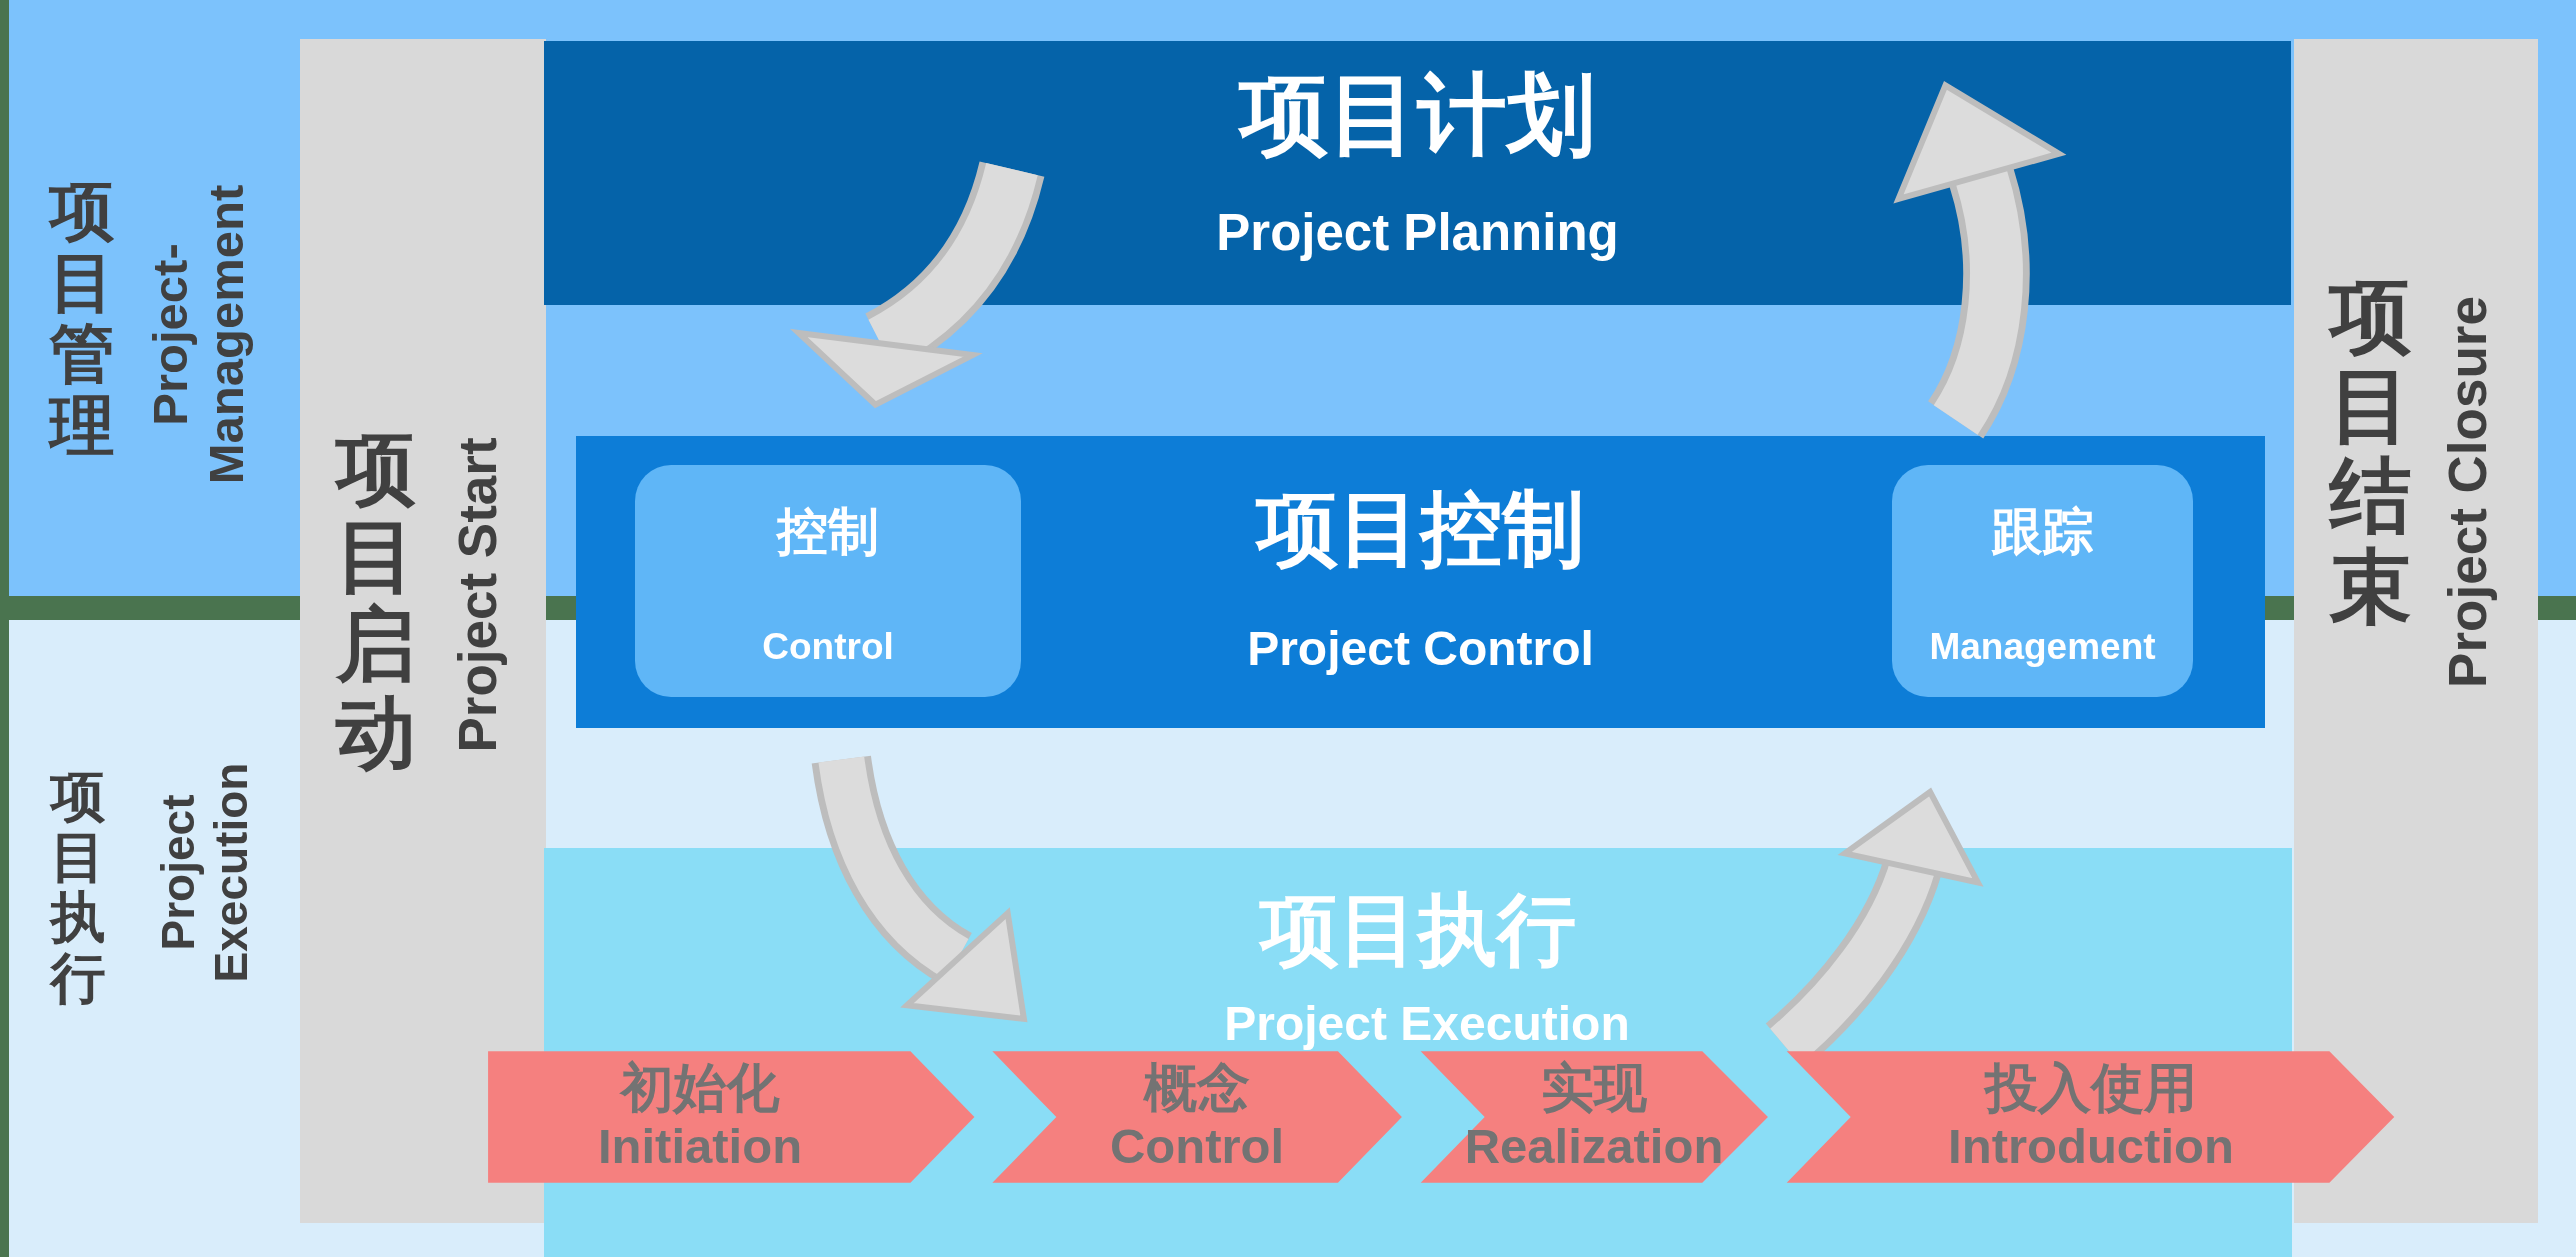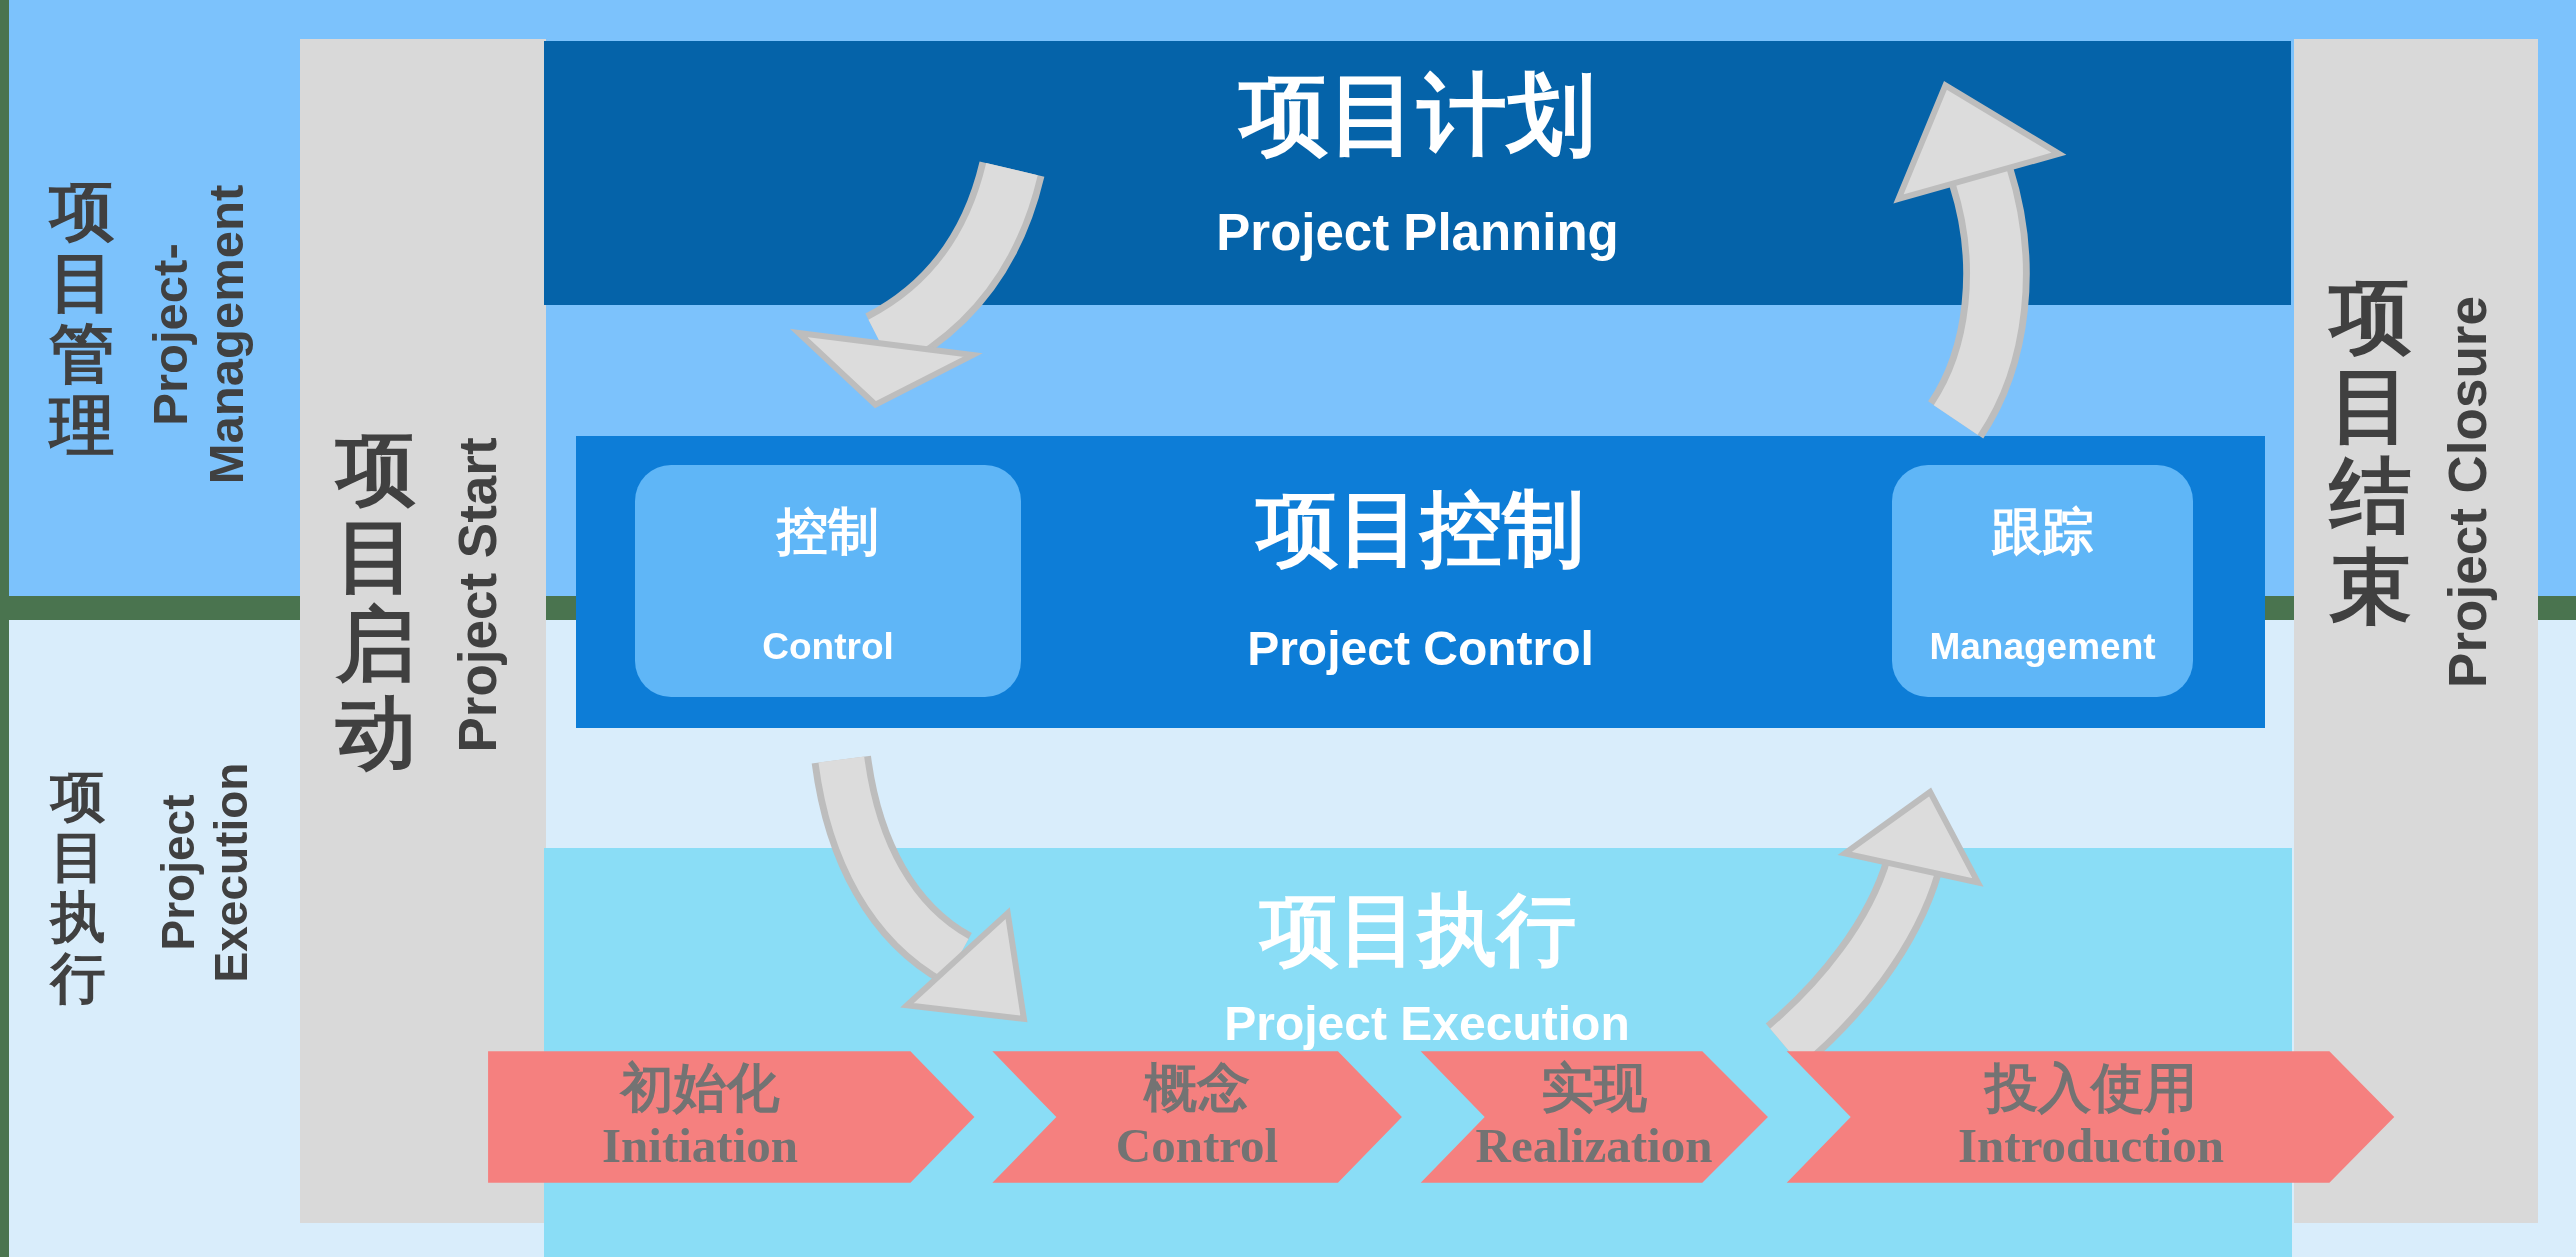--- a/index.html
+++ b/index.html
@@ -36,21 +36,21 @@
   .cbox-monitoring{left:1892px;width:301px;}
   .cbox .zh{position:absolute;left:0;top:39px;width:100%;font-size:51px;line-height:55px;}
   .cbox .en{position:absolute;left:0;top:158px;width:100%;font-size:37px;line-height:48px;}
 
   
   .overlay{position:absolute;left:0;top:0;width:2576px;height:1258px;}
 
   
   .phase-label{position:absolute;top:1058px;width:478px;text-align:center;color:#737373;}
   .phase-label .zh{font-size:53px;line-height:60px;}
-  .phase-label .en{font-size:49px;line-height:56px;font-family:Liberation Serif, serif;}
+  .phase-label .en{font-size:49px;line-height:56px;}
   .phase-1{left:461px;} .phase-2{left:958px;} .phase-3{left:1355px;} .phase-4{left:1852px;}
 
   
   .v-col{position:absolute;color:#404040;text-align:center;}
   .v-col div{line-height:1.1;}
   .v-mgmt{left:48px;top:175px;width:68px;font-size:65px;}
   .v-exec2{left:49px;top:766px;width:58px;font-size:55px;}
   .v-start{left:334px;top:425px;width:84px;font-size:80px;}
   .v-closure{left:2328px;top:271px;width:85px;font-size:82px;}
 

